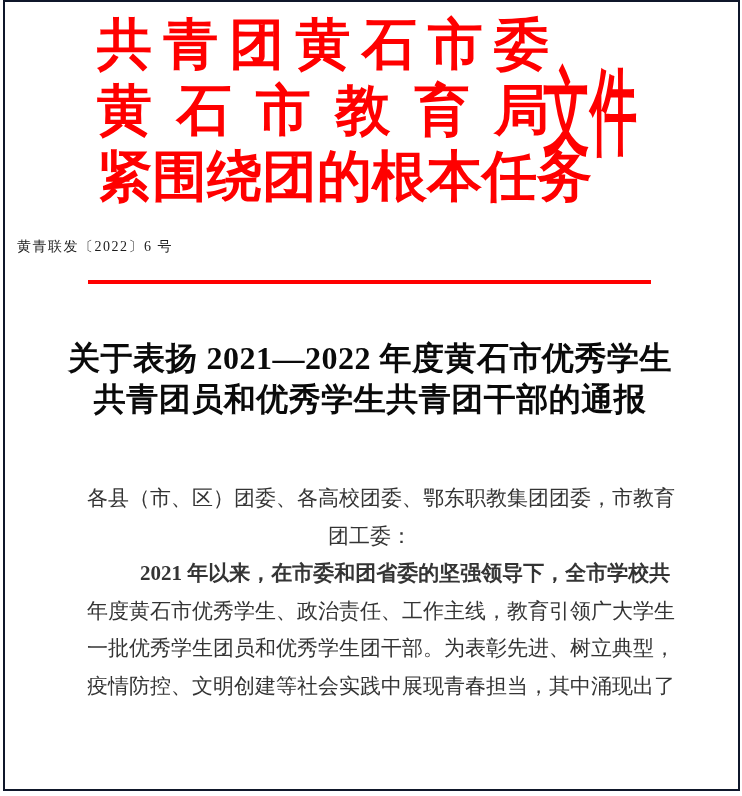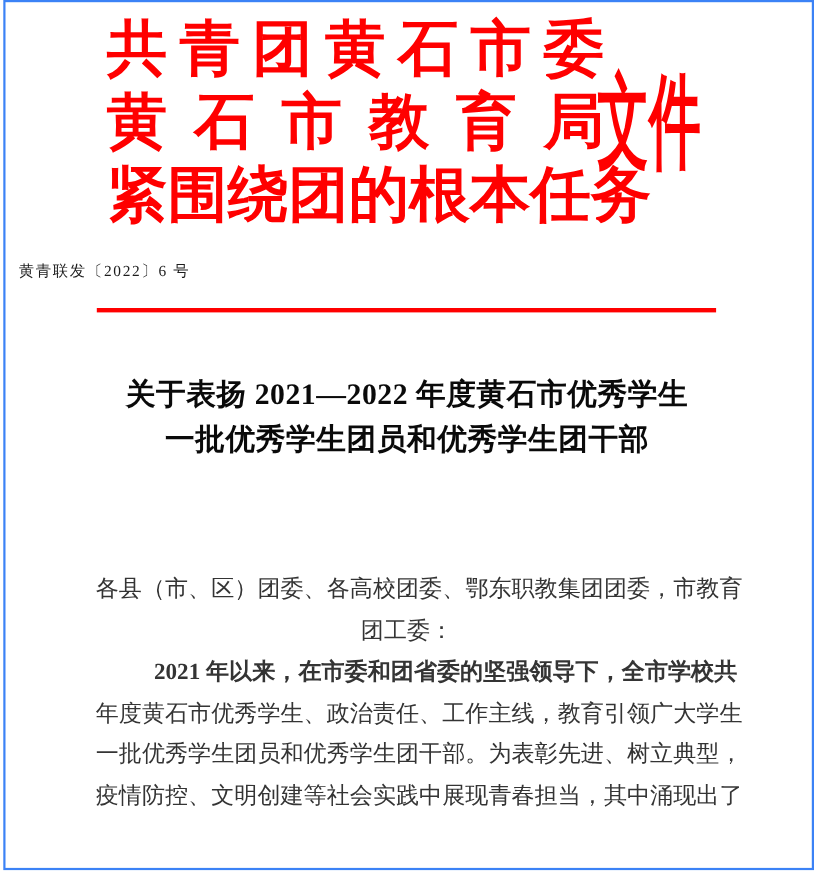--- a/index.html
+++ b/index.html
@@ -8,21 +8,21 @@
     margin: 0; padding: 0;
     width: 742px; height: 796px;
     background: #ffffff;
     font-family: "Liberation Serif", "DejaVu Serif", serif;
   }
   .page {
     position: absolute;
     left: 3px; top: 0;
     width: 737px; height: 791px;
     background: #ffffff;
-    border: 2px solid #3b82f6;
+    border: 2px solid #0f172a;
   }
   
   .org-col {
     position: absolute;
     left: 92px; top: 10px;
     width: 452px;
   }
   .org-line {
     height: 66px;
     line-height: 66px;
@@ -62,35 +62,34 @@
     background: var(--accent);
   }
   
   .title-block {
     position: absolute;
     left: 35px; top: 336px;
     width: 660px;
     text-align: center;
   }
   .title-line {
-    font-size: 27px;
+    font-size: 32px;
     line-height: 41px;
     font-weight: bold;
     color: #0a0a0a;
     letter-spacing: 0.5px;
     text-align: center;
   }
   
   .body-block {
     position: absolute;
     left: 82px; top: 478px;
     width: 566px;
     color: #343434;
     font-size: 21px;
-    margin-top: 37px;
   }
   .body-line {
     height: 37.5px;
     line-height: 37.5px;
     white-space: nowrap;
   }
   .jline {
     text-align: justify;
     text-align-last: justify;
   }
@@ -109,21 +108,21 @@
   </div>
 
   <div class="doc-type">文件</div>
 
   <div class="doc-number">黄青联发〔2022〕6 号</div>
 
   <div class="red-rule"></div>
 
   <div class="title-block">
     <div class="title-line">关于表扬 2021—2022 年度黄石市优秀学生</div>
-    <div class="title-line">一批优秀学生团员和优秀学生团干部</div>
+    <div class="title-line">共青团员和优秀学生共青团干部的通报</div>
   </div>
 
   <div class="body-block">
     <div class="body-line jline">各县（市、区）团委、各高校团委、鄂东职教集团团委，市教育</div>
     <div class="body-line lline">团工委：</div>
     <div class="body-line jline indent">2021 年以来，在市委和团省委的坚强领导下，全市学校共</div>
     <div class="body-line jline">年度黄石市优秀学生、政治责任、工作主线，教育引领广大学生</div>
     <div class="body-line jline">一批优秀学生团员和优秀学生团干部。为表彰先进、树立典型，</div>
     <div class="body-line jline">疫情防控、文明创建等社会实践中展现青春担当，其中涌现出了</div>
   </div>

